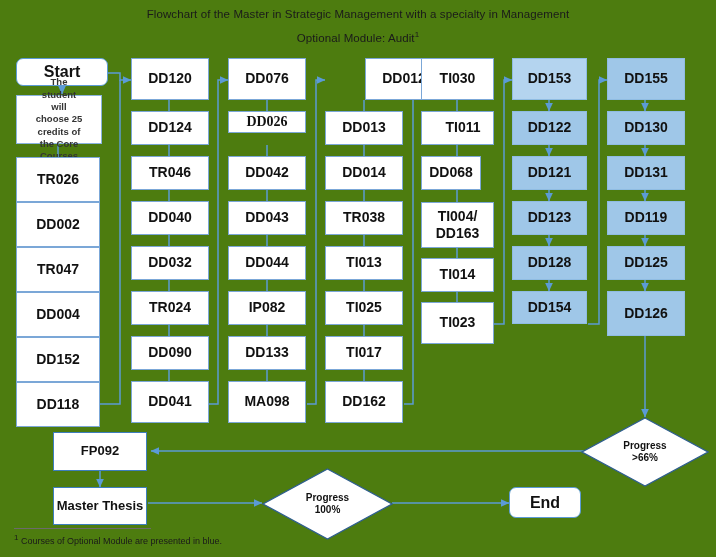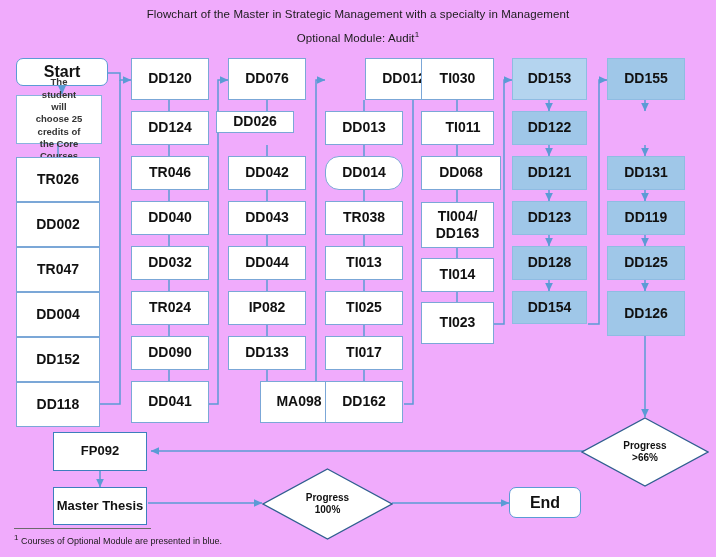--- a/index.html
+++ b/index.html
@@ -8,21 +8,21 @@
     background: #ffffff;
   }
   body {
     font-family: "Liberation Sans", sans-serif;
     color: #000000;
   }
   #canvas {
     position: relative;
     width: 716px;
     height: 557px;
-    background: #f0abfc;
+    background: #4d7c0f;
     overflow: hidden;
   }
 
   
   .title {
     position: absolute;
     left: 0;
     width: 716px;
     text-align: center;
     font-size: 11.5px;
@@ -270,49 +270,49 @@
   <div class="node" style="left:131px;top:336px;width:78px;height:34px;">
       <span>DD090</span>
     </div>
   <div class="node" style="left:131px;top:381px;width:78px;height:42px;">
       <span>DD041</span>
     </div>
 
   <div class="node" style="left:228px;top:58px;width:78px;height:42px;">
       <span>DD076</span>
     </div>
-  <div class="node" style="left:216px;top:111px;width:78px;height:22px;">
+  <div class="node" style="left:228px;top:111px;width:78px;height:22px;font-family:Liberation Serif, serif;">
       <span>DD026</span>
     </div>
   <div class="node" style="left:228px;top:156px;width:78px;height:34px;">
       <span>DD042</span>
     </div>
   <div class="node" style="left:228px;top:201px;width:78px;height:34px;">
       <span>DD043</span>
     </div>
   <div class="node" style="left:228px;top:246px;width:78px;height:34px;">
       <span>DD044</span>
     </div>
   <div class="node" style="left:228px;top:291px;width:78px;height:34px;">
       <span>IP082</span>
     </div>
   <div class="node" style="left:228px;top:336px;width:78px;height:34px;">
       <span>DD133</span>
     </div>
-  <div class="node" style="left:228px;top:381px;width:78px;height:42px;margin-left:32px;">
+  <div class="node" style="left:228px;top:381px;width:78px;height:42px;">
       <span>MA098</span>
     </div>
 
   <div class="node" style="left:325px;top:58px;width:78px;height:42px;margin-left:40px;">
       <span>DD012</span>
     </div>
   <div class="node" style="left:325px;top:111px;width:78px;height:34px;">
       <span>DD013</span>
     </div>
-  <div class="node" style="left:325px;top:156px;width:78px;height:34px;border-radius:14px;">
+  <div class="node" style="left:325px;top:156px;width:78px;height:34px;">
       <span>DD014</span>
     </div>
   <div class="node" style="left:325px;top:201px;width:78px;height:34px;">
       <span>TR038</span>
     </div>
   <div class="node" style="left:325px;top:246px;width:78px;height:34px;">
       <span>TI013</span>
     </div>
   <div class="node" style="left:325px;top:291px;width:78px;height:34px;">
       <span>TI025</span>
@@ -323,21 +323,21 @@
   <div class="node" style="left:325px;top:381px;width:78px;height:42px;">
       <span>DD162</span>
     </div>
 
   <div class="node" style="left:421px;top:58px;width:73px;height:42px;">
       <span>TI030</span>
     </div>
   <div class="node" style="left:421px;top:111px;width:73px;height:34px;padding-left:11px;">
       <span>TI011</span>
     </div>
-  <div class="node" style="left:421px;top:156px;width:80px;height:34px;">
+  <div class="node" style="left:421px;top:156px;width:60px;height:34px;">
       <span>DD068</span>
     </div>
   <div class="node two-line" style="left:421px;top:202px;width:73px;height:46px;white-space:pre-line;"><span>TI004/
 DD163</span></div>
   <div class="node" style="left:421px;top:258px;width:73px;height:34px;">
       <span>TI014</span>
     </div>
   <div class="node" style="left:421px;top:302px;width:73px;height:42px;">
       <span>TI023</span>
     </div>
@@ -356,20 +356,23 @@
     </div>
   <div class="node blue" style="left:512px;top:246px;width:75px;height:34px;">
       <span>DD128</span>
     </div>
   <div class="node blue" style="left:512px;top:291px;width:75px;height:33px;">
       <span>DD154</span>
     </div>
 
   <div class="node blue" style="left:607px;top:58px;width:78px;height:42px;">
       <span>DD155</span>
+    </div>
+  <div class="node blue" style="left:607px;top:111px;width:78px;height:34px;">
+      <span>DD130</span>
     </div>
   <div class="node blue" style="left:607px;top:156px;width:78px;height:34px;">
       <span>DD131</span>
     </div>
   <div class="node blue" style="left:607px;top:201px;width:78px;height:34px;">
       <span>DD119</span>
     </div>
   <div class="node blue" style="left:607px;top:246px;width:78px;height:34px;">
       <span>DD125</span>
     </div>

